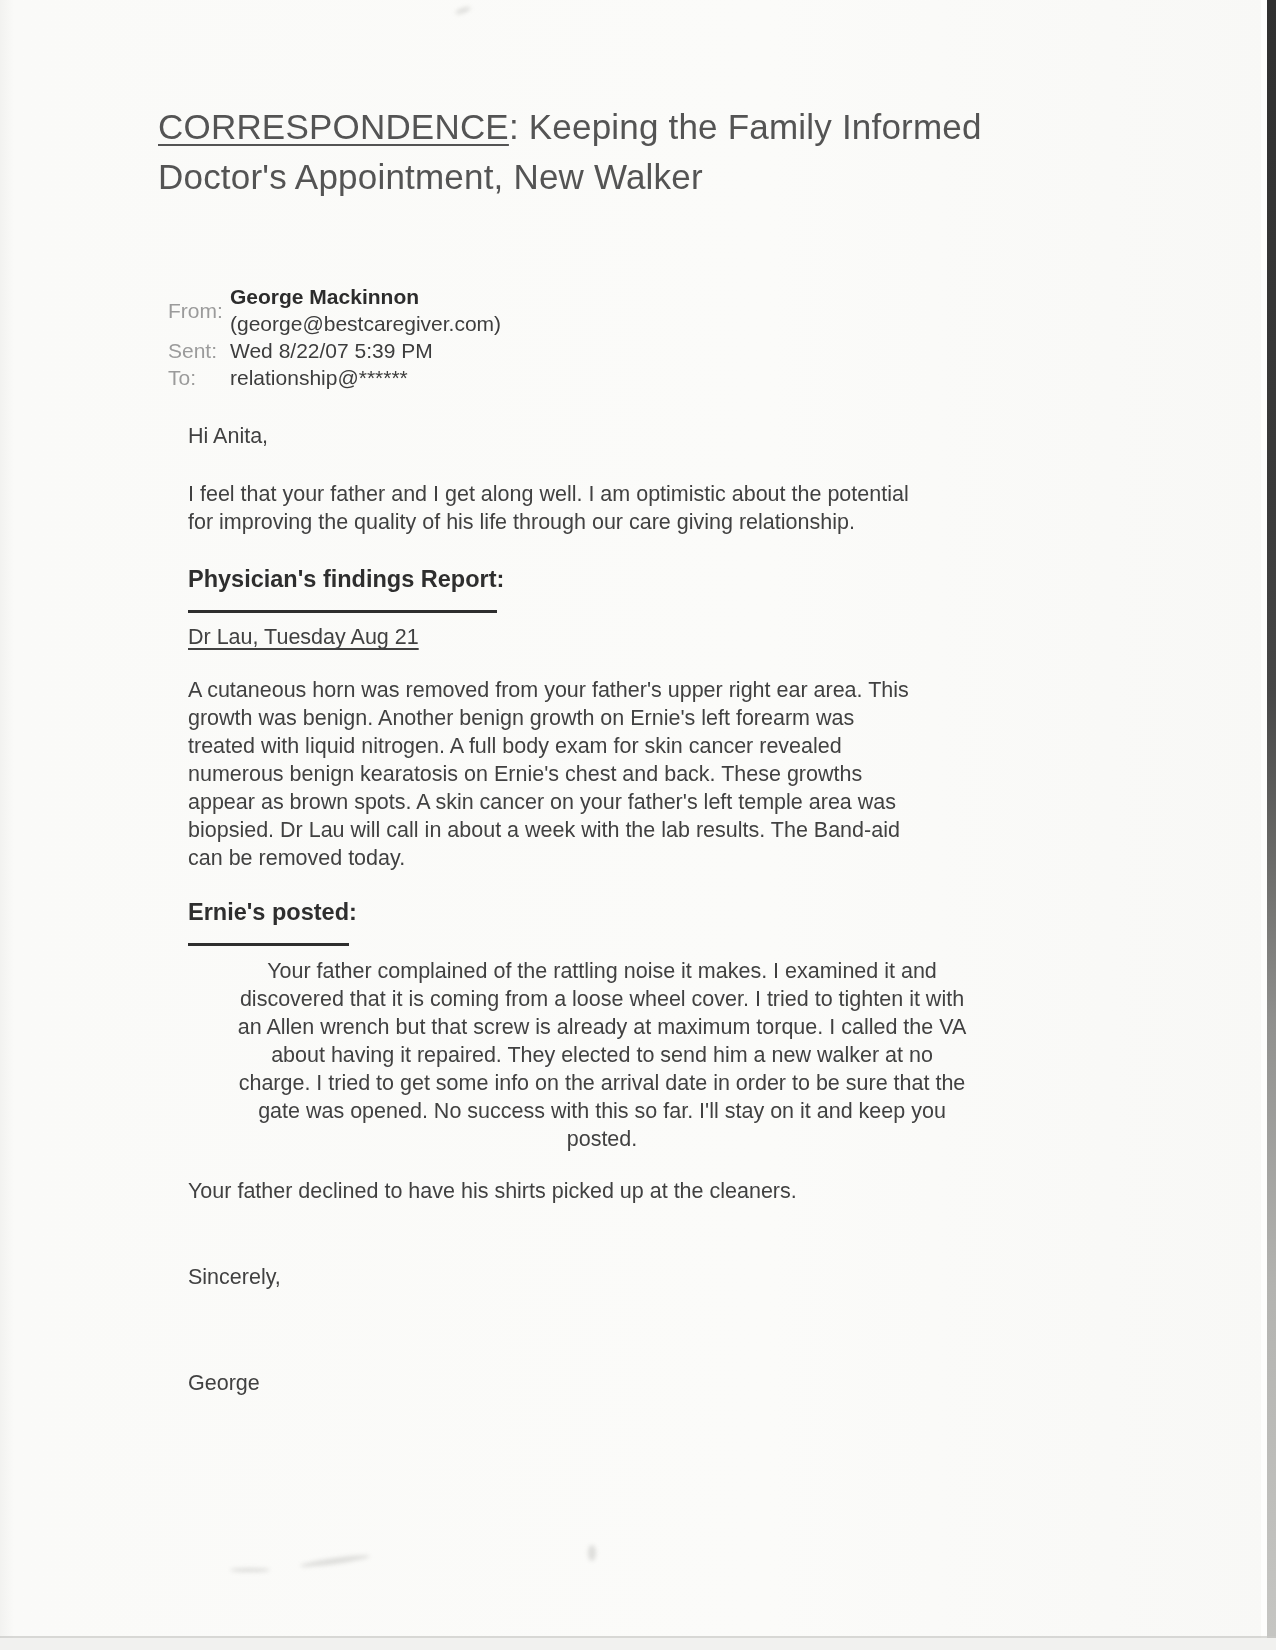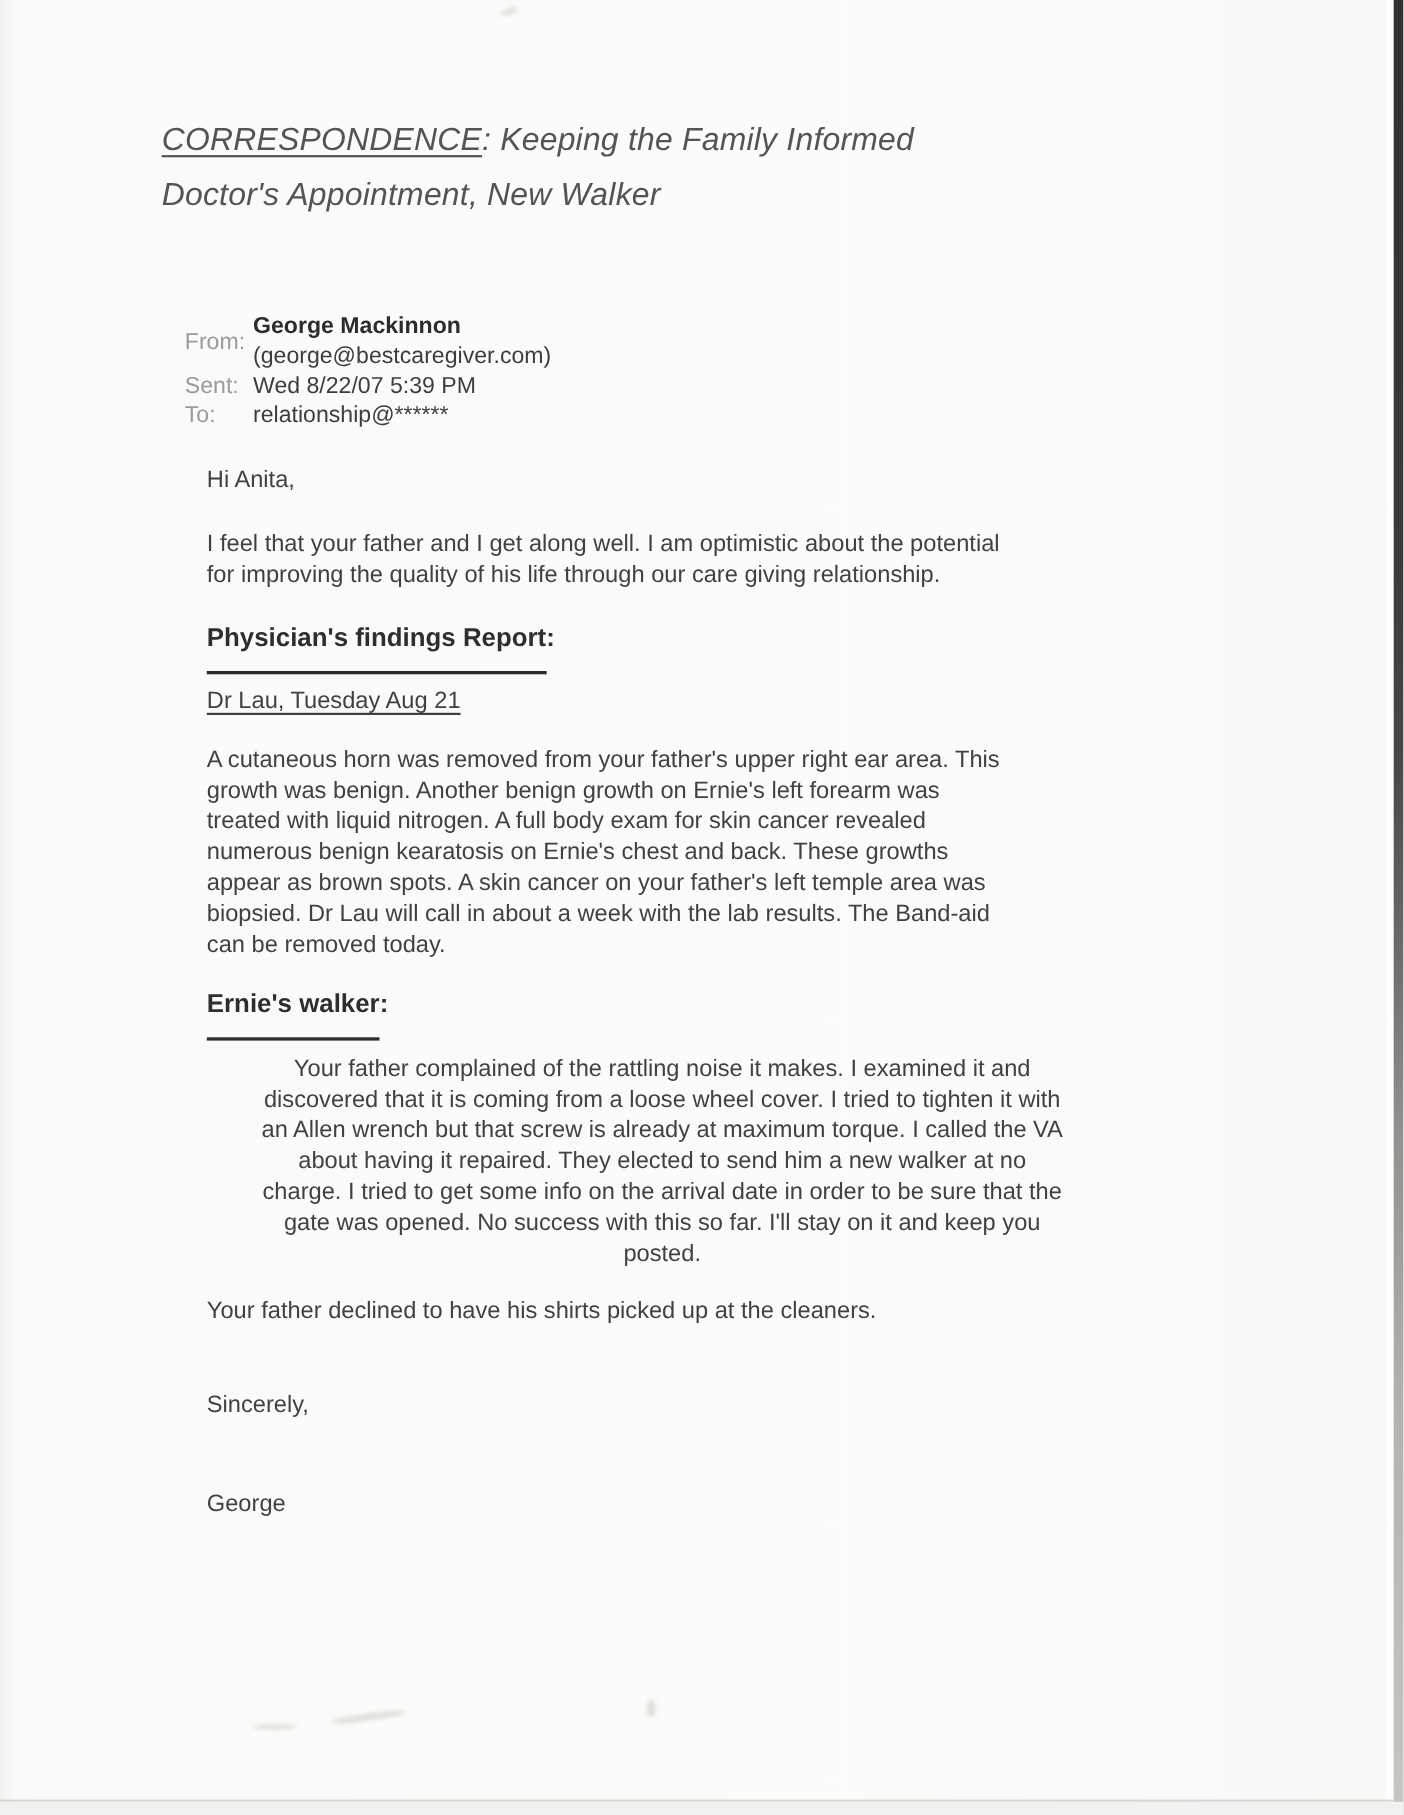--- a/index.html
+++ b/index.html
@@ -53,26 +53,25 @@
     opacity: .45;
   }
   .smudge.s1 { left: 300px; top: 1558px; width: 70px; height: 6px; transform: rotate(-8deg); }
   .smudge.s2 { left: 230px; top: 1568px; width: 40px; height: 4px; }
   .smudge.s3 { left: 455px; top: 8px;    width: 16px; height: 5px; transform: rotate(-20deg); }
   .smudge.s4 { left: 588px; top: 1545px; width: 8px;  height: 16px; }
 
   
   .doc-title {
     position: absolute;
-    left: 147px; top: 102px;
-    font-size: 29px;
+    left: 158px; top: 102px;
+    font-size: 35px;
     line-height: 50px;
     color: #545454;
     letter-spacing: .2px;
-    font-style: italic;
   }
   .u-title {
     text-decoration: underline;
     text-decoration-thickness: 2px;
     text-underline-offset: 5px;
   }
 
   
   .mail-headers {
     position: absolute;
@@ -117,21 +116,21 @@
   }
   .mt-greet { margin-top: 0; }
   .mt-p1   { margin-top: 30px; }
   .mt-h1   { margin-top: 29px; }
   .mt-sub  { margin-top: 30px; }
   .mt-p2   { margin-top: 25px; }
   .mt-h2   { margin-top: 26px; }
   .mt-p3   { margin-top: 31px; text-align: center; }
   .mt-p4   { margin-top: 24px; }
   .mt-sign { margin-top: 58px; }
-  .mt-name { margin-top: 62px; }
+  .mt-name { margin-top: 78px; }
 </style>
 </head>
 <body>
 
 <div class="scan-page">
 
   <div class="edge-gap-right"></div>
   <div class="edge-strip-right"></div>
   <div class="edge-bottom-line"></div>
   <div class="edge-bottom-area"></div>
@@ -175,21 +174,21 @@
     <p class="para mt-sub"><span class="u-thin">Dr Lau, Tuesday Aug 21</span></p>
 
     <p class="para mt-p2">A cutaneous horn was removed from your father's upper right ear area. This
 growth was benign. Another benign growth on Ernie's left forearm was
 treated with liquid nitrogen. A full body exam for skin cancer revealed
 numerous benign kearatosis on Ernie's chest and back. These growths
 appear as brown spots. A skin cancer on your father's left temple area was
 biopsied. Dr Lau will call in about a week with the lab results. The Band-aid
 can be removed today.</p>
 
-    <h2 class="sec-heading mt-h2"><span class="u-heavy">Ernie's walker</span><span>:</span></h2>
+    <h2 class="sec-heading mt-h2"><span class="u-heavy">Ernie's posted</span><span>:</span></h2>
 
     <p class="para mt-p3">Your father complained of the rattling noise it makes. I examined it and
 discovered that it is coming from a loose wheel cover. I tried to tighten it with
 an Allen wrench but that screw is already at maximum torque. I called the VA
 about having it repaired. They elected to send him a new walker at no
 charge. I tried to get some info on the arrival date in order to be sure that the
 gate was opened. No success with this so far. I'll stay on it and keep you
 posted.</p>
 
     <p class="para mt-p4">Your father declined to have his shirts picked up at the cleaners.</p>

